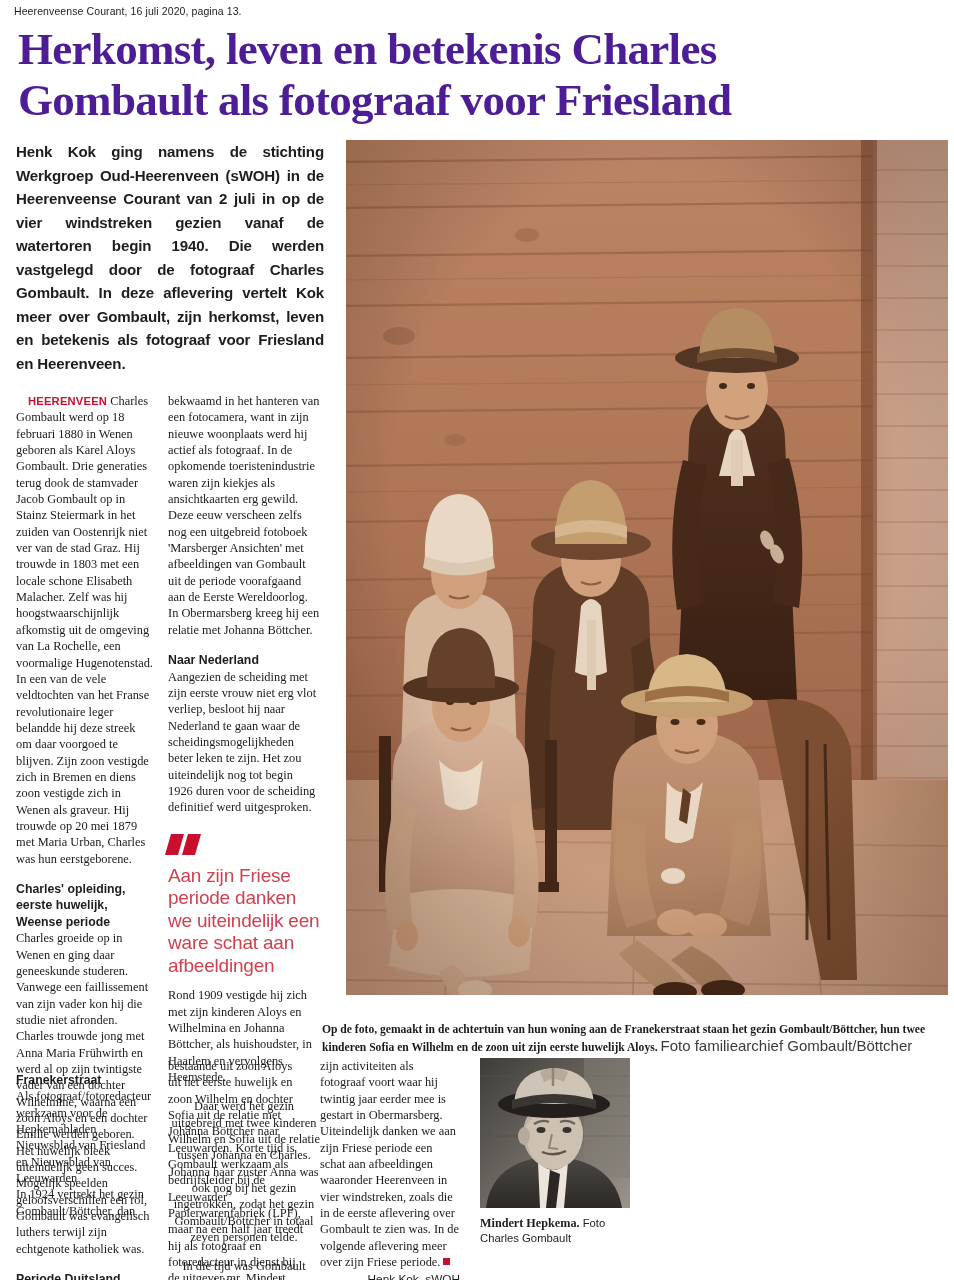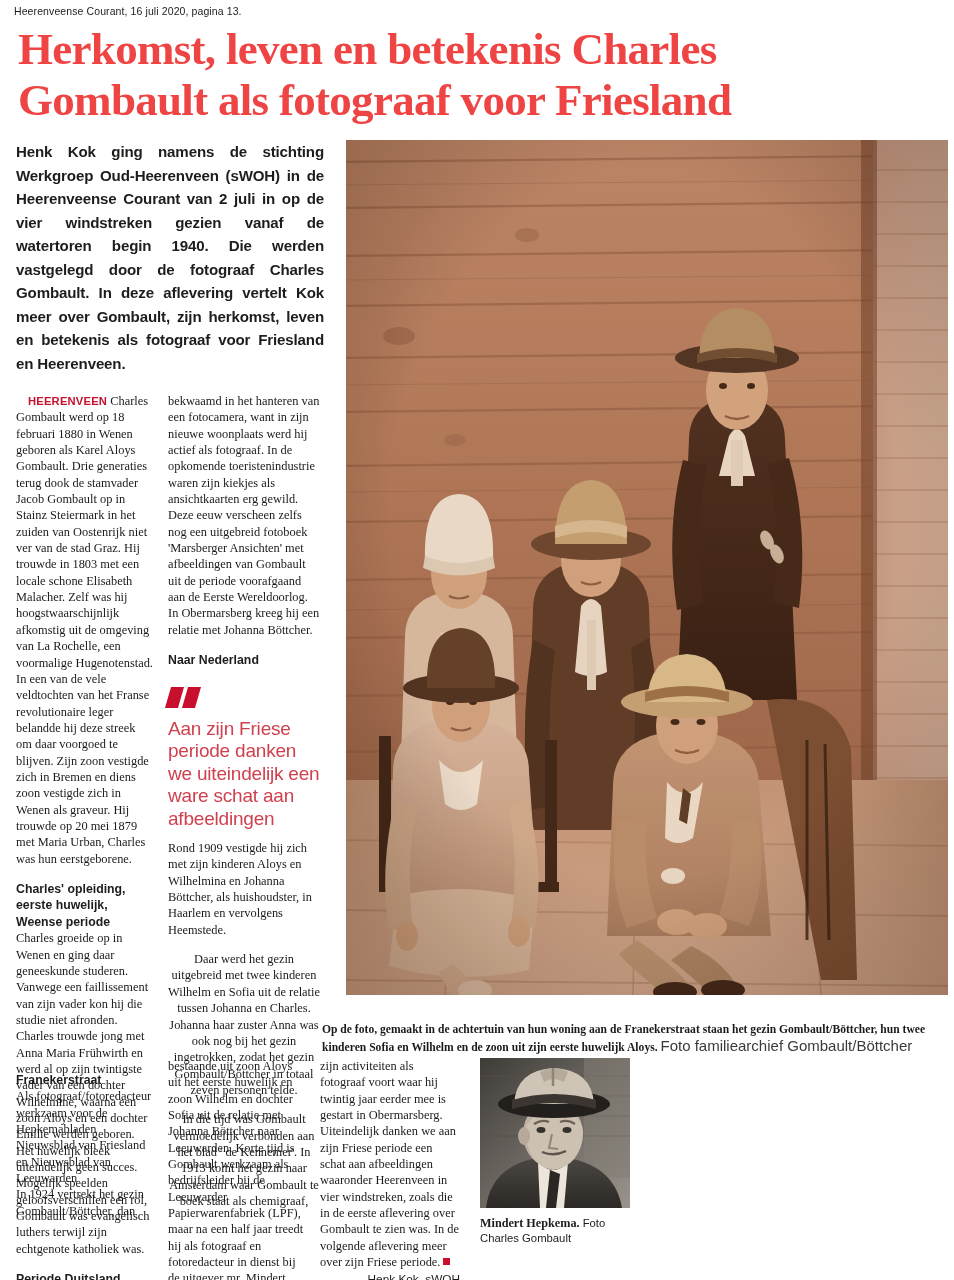--- a/index.html
+++ b/index.html
@@ -20,21 +20,21 @@
     letter-spacing: .1px;
     height: 20px;
   }
 
   
   .headline {
     font-family: "Liberation Serif", serif;
     font-weight: bold;
     font-size: 45px;
     line-height: 51px;
-    color: #ef4444;
+    color: #4c1d95;
     padding: 4px 16px 0 18px;
     letter-spacing: -0.7px;
     white-space: pre-line;
   }
 
   
   .upper {
     position: relative;
     margin-top: 14px;
     padding: 0 6px 0 16px;
@@ -204,20 +204,21 @@
             <div class="subhead">Charles' opleiding, eerste huwelijk, Weense periode</div>
             <p>Charles groeide op in Wenen en ging daar geneeskunde studeren. Vanwege een faillissement van zijn vader kon hij die studie niet afronden. Charles trouwde jong met Anna Maria Frühwirth en werd al op zijn twintigste vader van een dochter Wilhelmine, waarna een zoon Aloys en een dochter Emilie werden geboren.</p>
             <p>Het huwelijk bleek uiteindelijk geen succes. Mogelijk speelden geloofsverschillen een rol, Gombault was evangelisch luthers terwijl zijn echtgenote katholiek was.</p>
             <div class="subhead">Periode Duitsland</div>
 
           </div>
 
           <div class="body-txt">
             <p>bekwaamd in het hanteren van een fotocamera, want in zijn nieuwe woonplaats werd hij actief als fotograaf. In de opkomende toeristenindustrie waren zijn kiekjes als ansichtkaarten erg gewild. Deze eeuw verscheen zelfs nog een uitgebreid fotoboek 'Marsberger Ansichten' met afbeeldingen van Gombault uit de periode voorafgaand aan de Eerste Wereldoorlog. In Obermarsberg kreeg hij een relatie met Johanna Böttcher.</p>
             <div class="subhead">Naar Nederland</div>
+            <p>Aangezien de scheiding met zijn eerste vrouw niet erg vlot verliep, besloot hij naar Nederland te gaan waar de scheidingsmogelijkheden beter leken te zijn. Het zou uiteindelijk nog tot begin 1926 duren voor de scheiding definitief werd uitgesproken.</p>
 
             <div class="pullquote">
               <div class="quote-marks">
                 <span class="qbar"></span>
                 <span class="qbar"></span>
               </div>
               <div class="quote-text">Aan zijn Friese periode danken we uiteindelijk een ware schat aan afbeeldingen</div>
             </div>
 
             <p>Rond 1909 vestigde hij zich met zijn kinderen Aloys en Wilhelmina en Johanna Böttcher, als huishoudster, in Haarlem en vervolgens Heemstede.</p>

